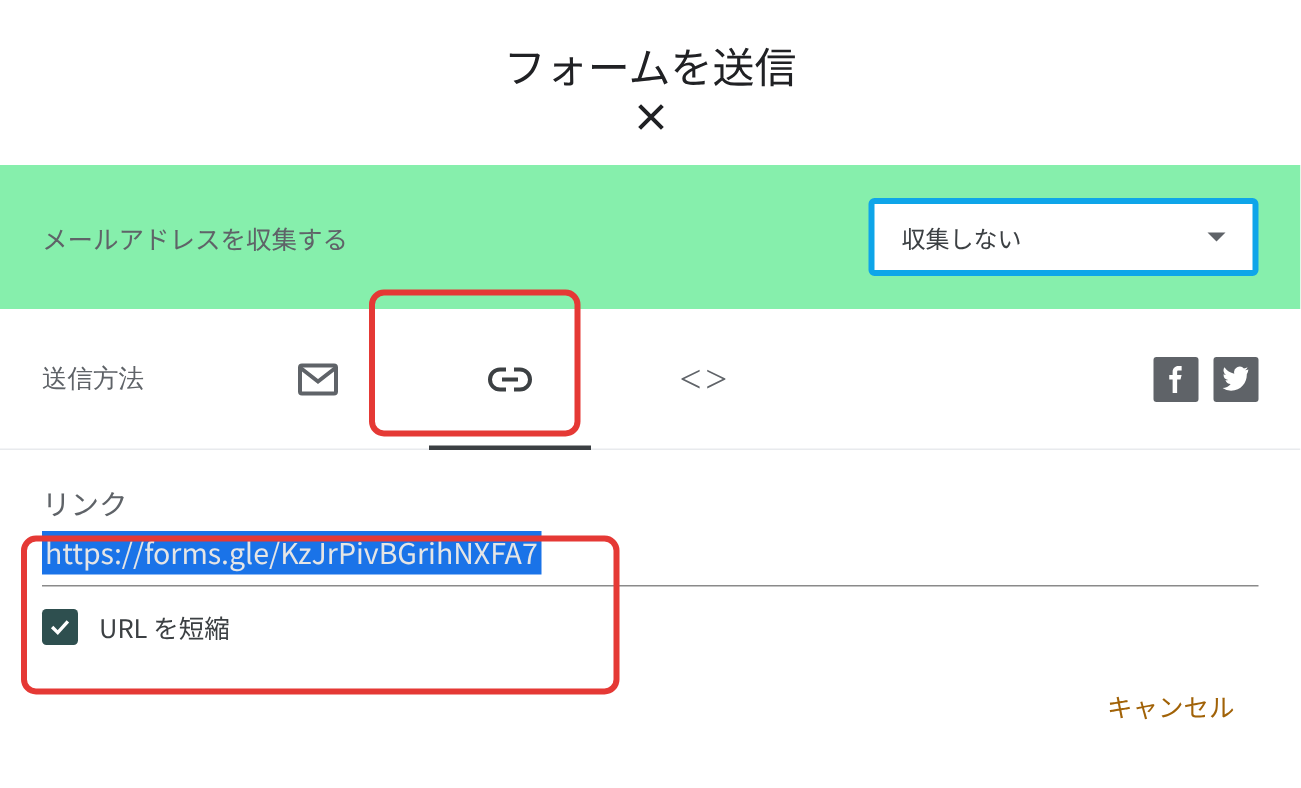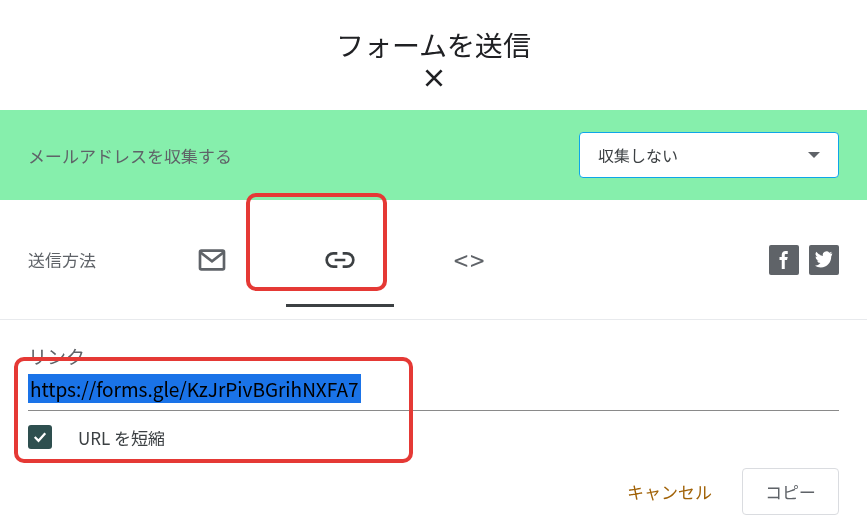--- a/index.html
+++ b/index.html
@@ -36,21 +36,21 @@
       align-items: center;
       justify-content: space-between;
       padding: 22px 28px;
     }
     .email-collect-label {
       font-size: 17px;
       color: #5f6368;
     }
     .email-select {
       background: #fff;
-      border: 1px solid #0ea5e9;
+      border: 4px solid #0ea5e9;
       border-radius: 4px;
       padding: 10px 18px;
       display: flex;
       align-items: center;
       gap: 48px;
       min-width: 260px;
       justify-content: space-between;
       color: #3c4043;
       font-size: 16px;
       cursor: pointer;
@@ -61,21 +61,22 @@
       border-right: 6px solid transparent;
       border-top: 6px solid #5f6368;
     }
 
     .send-row {
       display: flex;
       align-items: center;
       padding: 0 28px;
       border-bottom: 1px solid #e8eaed;
       position: relative;
-      height: 120px;
+      height: 94px;
+      font-family: Liberation Serif, serif;
     }
     .send-label {
       font-size: 17px;
       color: #5f6368;
       margin-right: 52px;
     }
     .send-tabs {
       display: flex;
       align-items: center;
       gap: 0;
@@ -127,29 +128,30 @@
       font-size: 19px;
       color: #5f6368;
     }
     .link-input-wrap {
       border-bottom: 1px solid #8a8a8a;
       padding: 6px 0 8px 0;
       margin-bottom: 14px;
     }
     .link-selected {
       background: #1a73e8;
-      color: #000000;
+      color: #e5e5e5;
       font-size: 19px;
       padding: 1px 2px;
       display: inline;
     }
 
     .shorten-row {
       display: flex;
-      gap: 26px;
+      align-items: center;
+      gap: 14px;
     }
     .checkbox {
       width: 24px; height: 24px;
       background: #2e4f4f;
       border-radius: 3px;
       display: flex; align-items: center; justify-content: center;
       cursor: pointer;
     }
     .checkbox svg { width: 18px; height: 18px; stroke: #fff; fill: none; stroke-width: 3; }
     .shorten-label { font-size: 17px; color: #3c4043; }
@@ -259,17 +261,16 @@
       <svg viewBox="0 0 24 24">
           <path d="M5 12 L10 17 L19 7"></path>
         </svg>
     </div>
     <div class="shorten-label">URL を短縮</div>
   </div>
 </div>
 
 <div class="footer">
   <div class="btn-text">キャンセル</div>
-  <div class="btn-outlined">コピー</div>
 </div>
 
 <div class="annot annot-tab"></div>
 <div class="annot annot-link"></div>
 
 </body></html>

